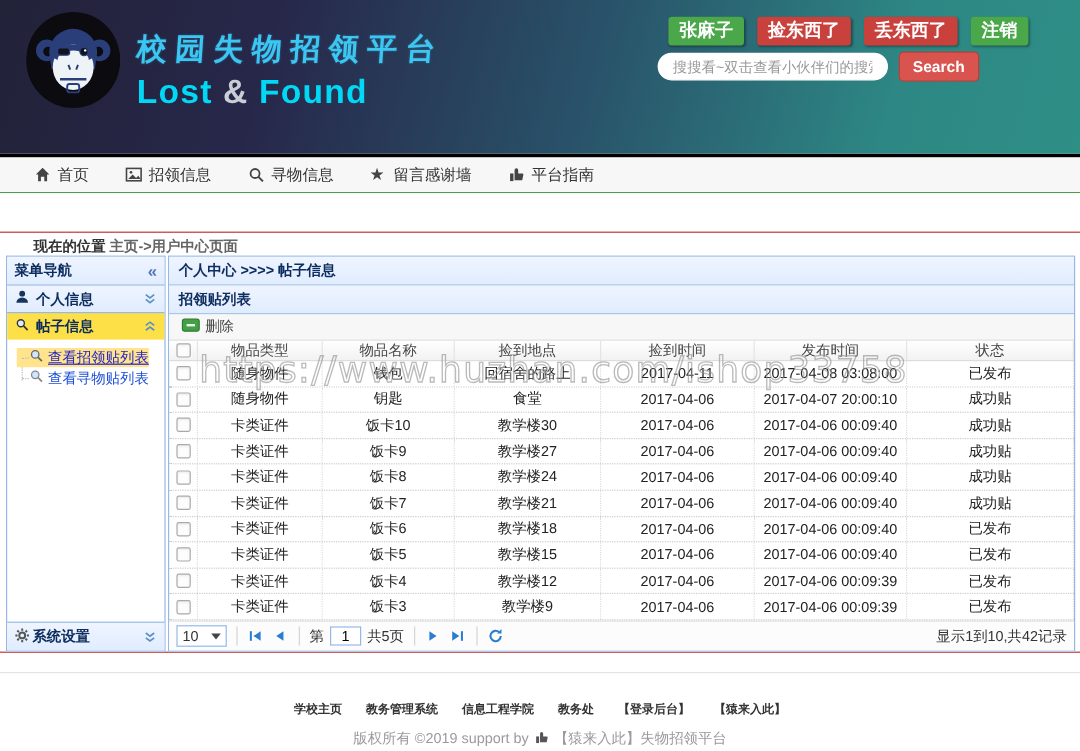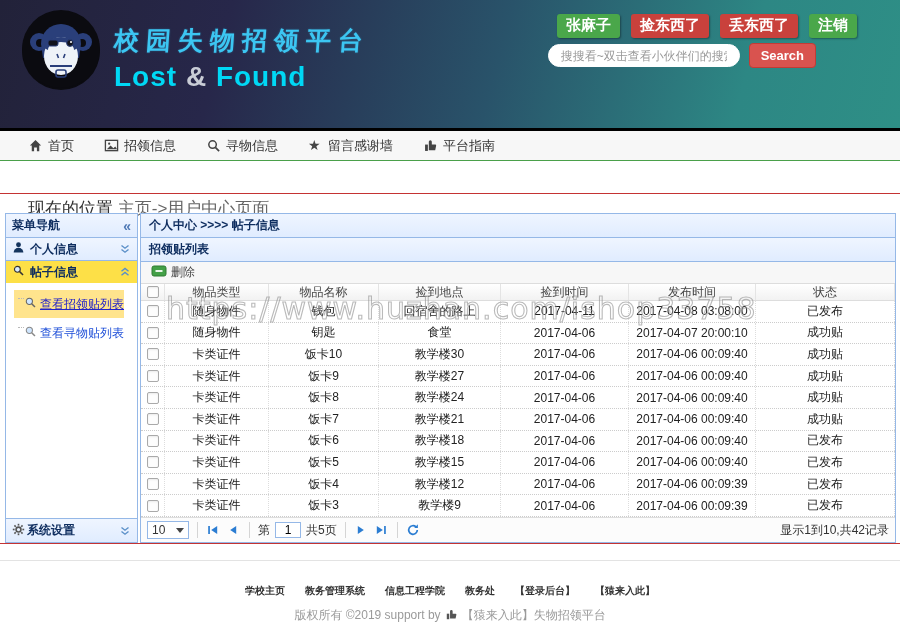--- a/index.html
+++ b/index.html
@@ -33,39 +33,39 @@
   
   .nav { height:33px; background:#f7f7f7; border-top:3px solid #000000; border-bottom:1px solid #4aa04a;
     display:flex; align-items:center; padding-left:28px; gap:30px; }
   .nav-item { display:flex; align-items:center; gap:5px; font-size:13px; color:#333; cursor:pointer; }
   .nav-item .ic { width:15px; height:15px; display:inline-flex; }
   .star-glyph { color:#444; font-size:14px; line-height:1; }
 
   
   .bc-gap { height:32px; background:#fff; }
   .red-line { border-top:1px solid #c43333; }
-  .breadcrumb { height:19px; padding:3px 13px 0 28px; font-size:17px; color:#333; }
+  .breadcrumb { height:19px; padding:3px 13px 0 28px; font-size:12px; color:#333;font-weight:bold; }
   .breadcrumb .path { color:#666; }
 
   
   .content { display:flex; margin:0 4px 0 5px; height:330px; gap:2px; }
 
   
   .sidebar { width:133px; border:1px solid #95b8e7; background:#fff; display:flex; flex-direction:column; }
   .sb-header { height:23px; background:linear-gradient(#eff5ff,#e0ecff); color:#0e2d5f; font-weight:bold;
     font-size:12px; display:flex; align-items:center; padding:0 6px; }
   .sb-header .collapse { margin-left:auto; color:#4f79b5; font-size:14px; font-weight:bold; cursor:pointer; }
   .acc-item { height:23px; background:linear-gradient(#eff5ff,#e0ecff); border-top:1px solid #95b8e7;
     display:flex; align-items:center; gap:5px; padding:0 6px; font-size:12px; font-weight:bold;
     color:#0e2d5f; cursor:pointer; }
   .acc-item.selected { background:#fde047; }
   .acc-item .chev { margin-left:auto; display:inline-flex; }
   .tree { flex:1; padding:7px 2px 0 8px; position:relative; }
   .tree::before { content:""; position:absolute; left:12px; top:8px; height:26px; border-left:1px dotted #b9b9b9; }
-  .tree-item { height:28px; display:flex; align-items:center; gap:3px; font-size:12px;
+  .tree-item { height:16px; display:flex; align-items:center; gap:3px; font-size:12px;
     padding-left:10px; margin-bottom:1px; cursor:pointer; position:relative; width:fit-content; }
   .tree-item::before { content:""; position:absolute; left:4px; top:8px; width:6px; border-top:1px dotted #b9b9b9; }
   .tree-item.selected { background:#ffe48d; }
   .tree-item.selected .t-label { color:#2323c8; text-decoration:underline; }
   .tree-item .t-label { color:#1d4ed8; white-space:nowrap; }
   .sb-footer { height:24px; background:linear-gradient(#eff5ff,#e0ecff); border-top:1px solid #95b8e7;
     display:flex; align-items:center; gap:2px; padding:0 6px; font-size:12px; font-weight:bold;
     color:#0e2d5f; cursor:pointer; }
   .sb-footer .chev { margin-left:auto; display:inline-flex; }
 

